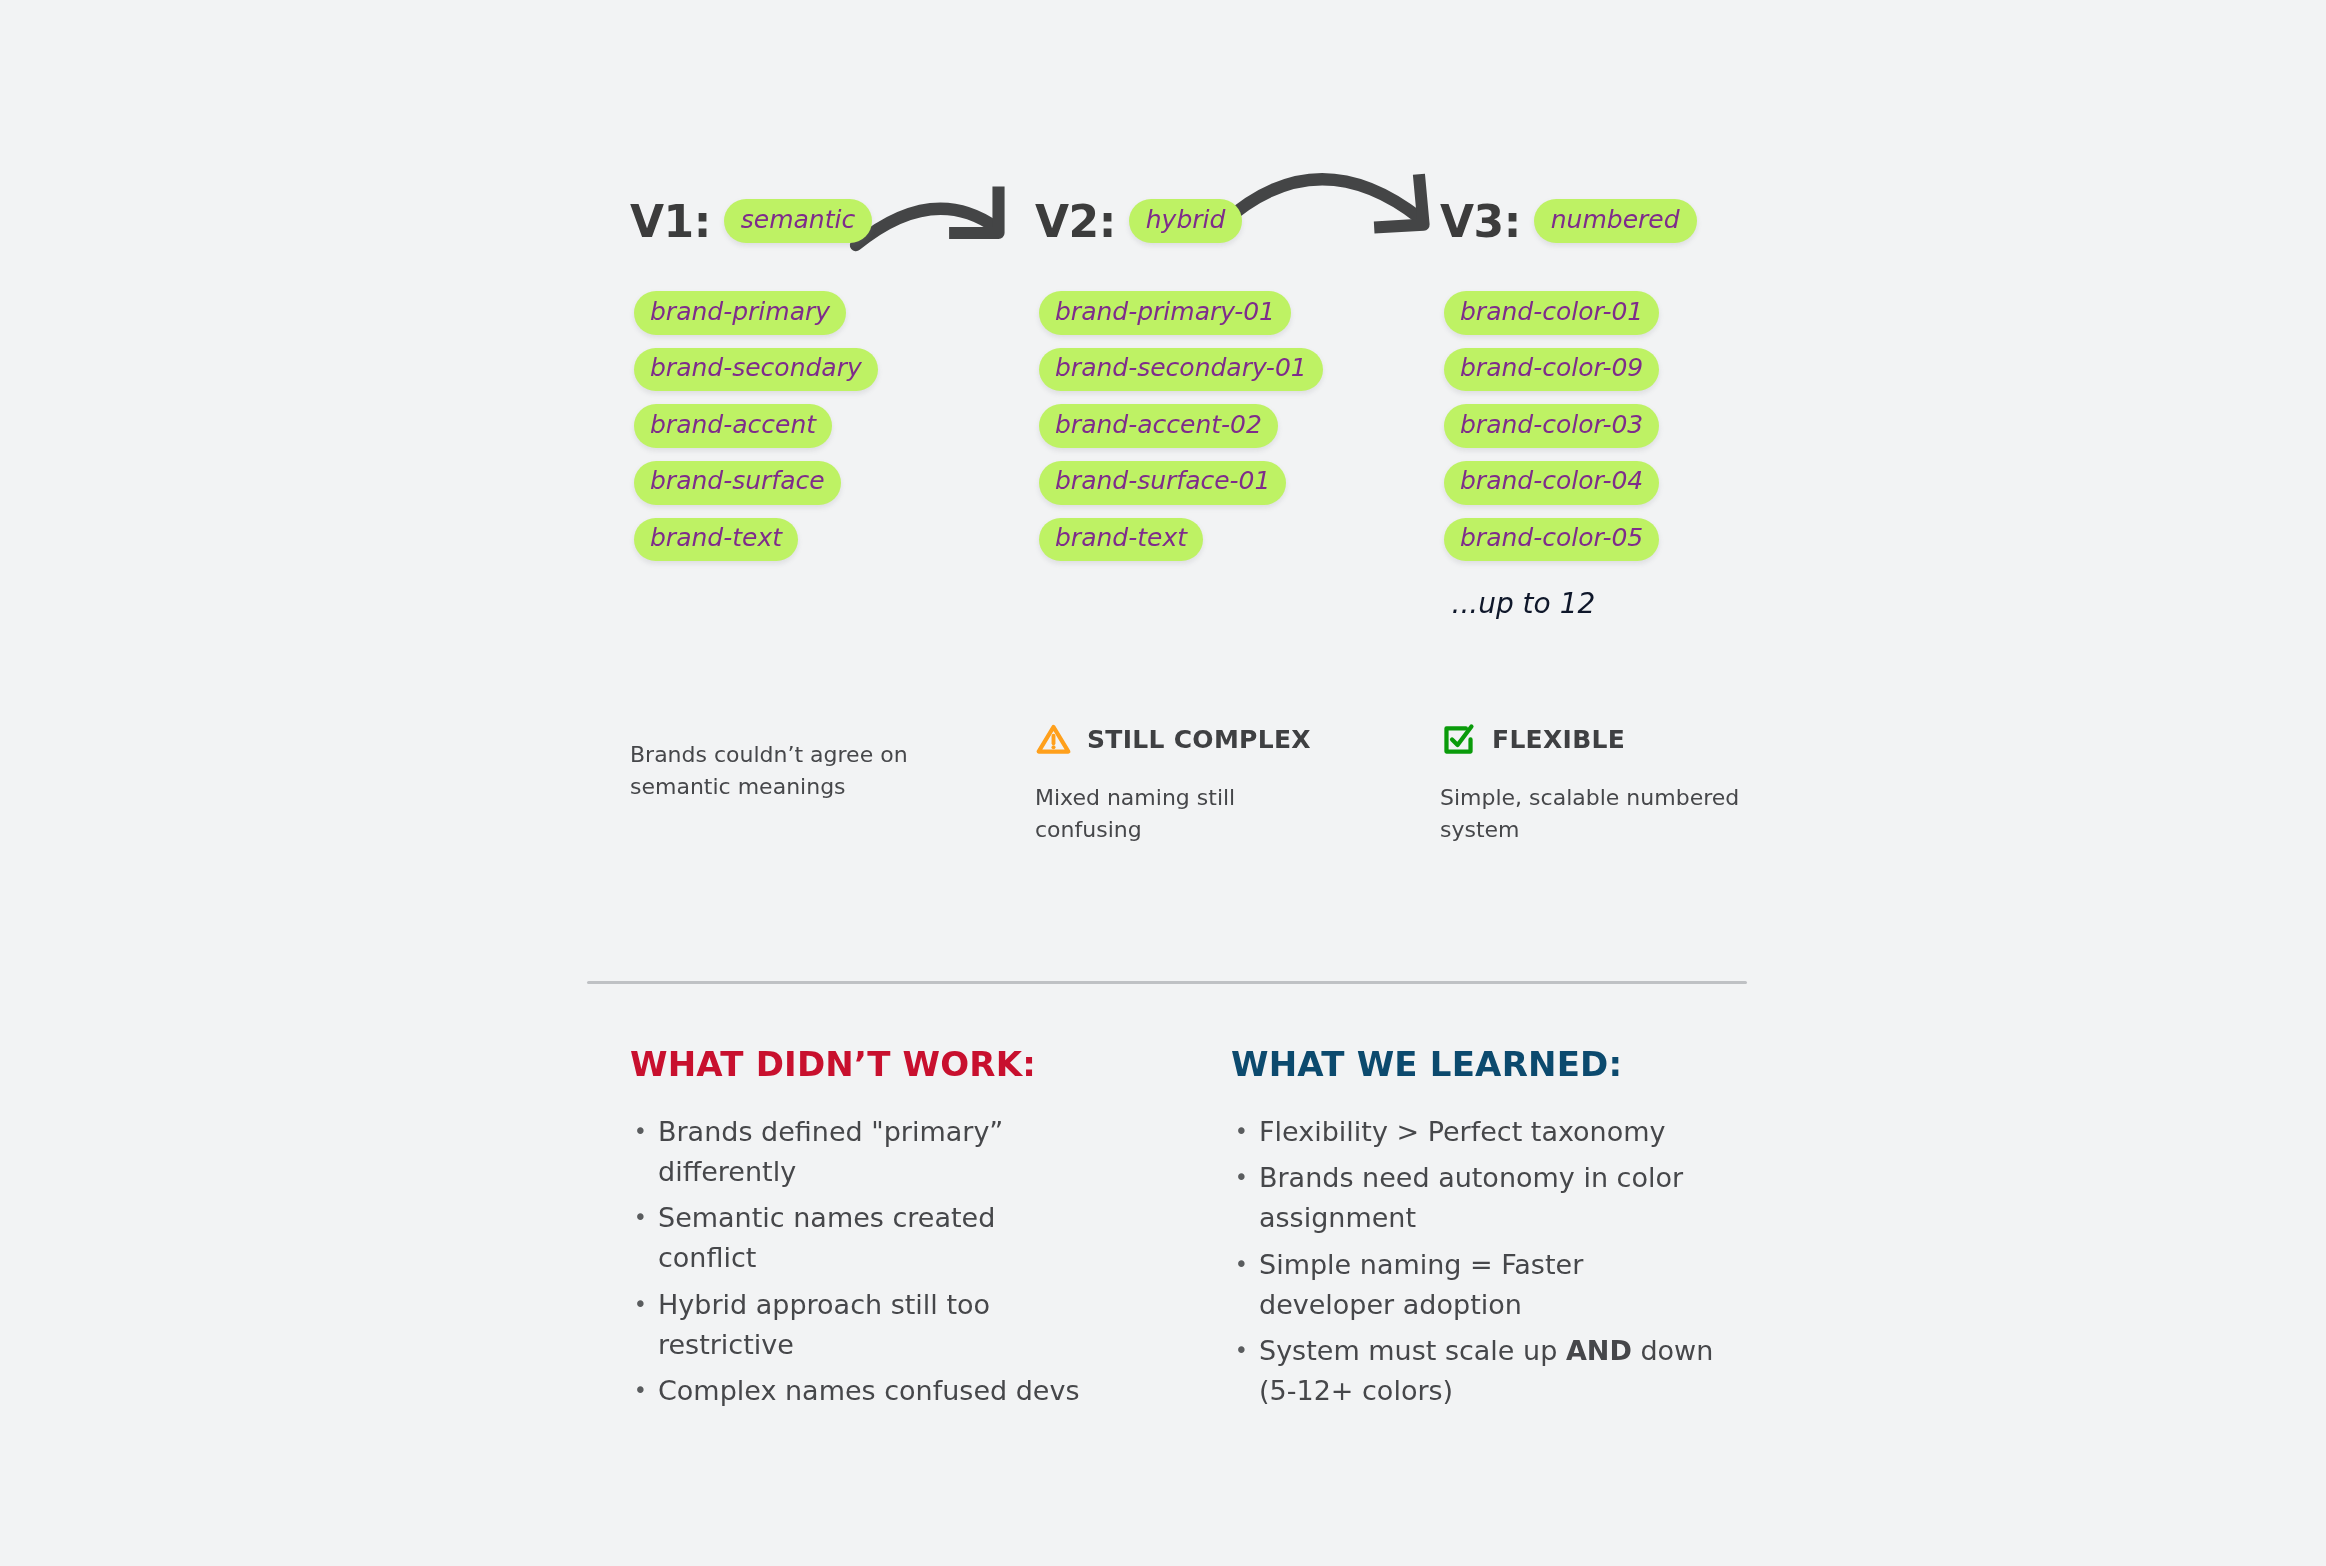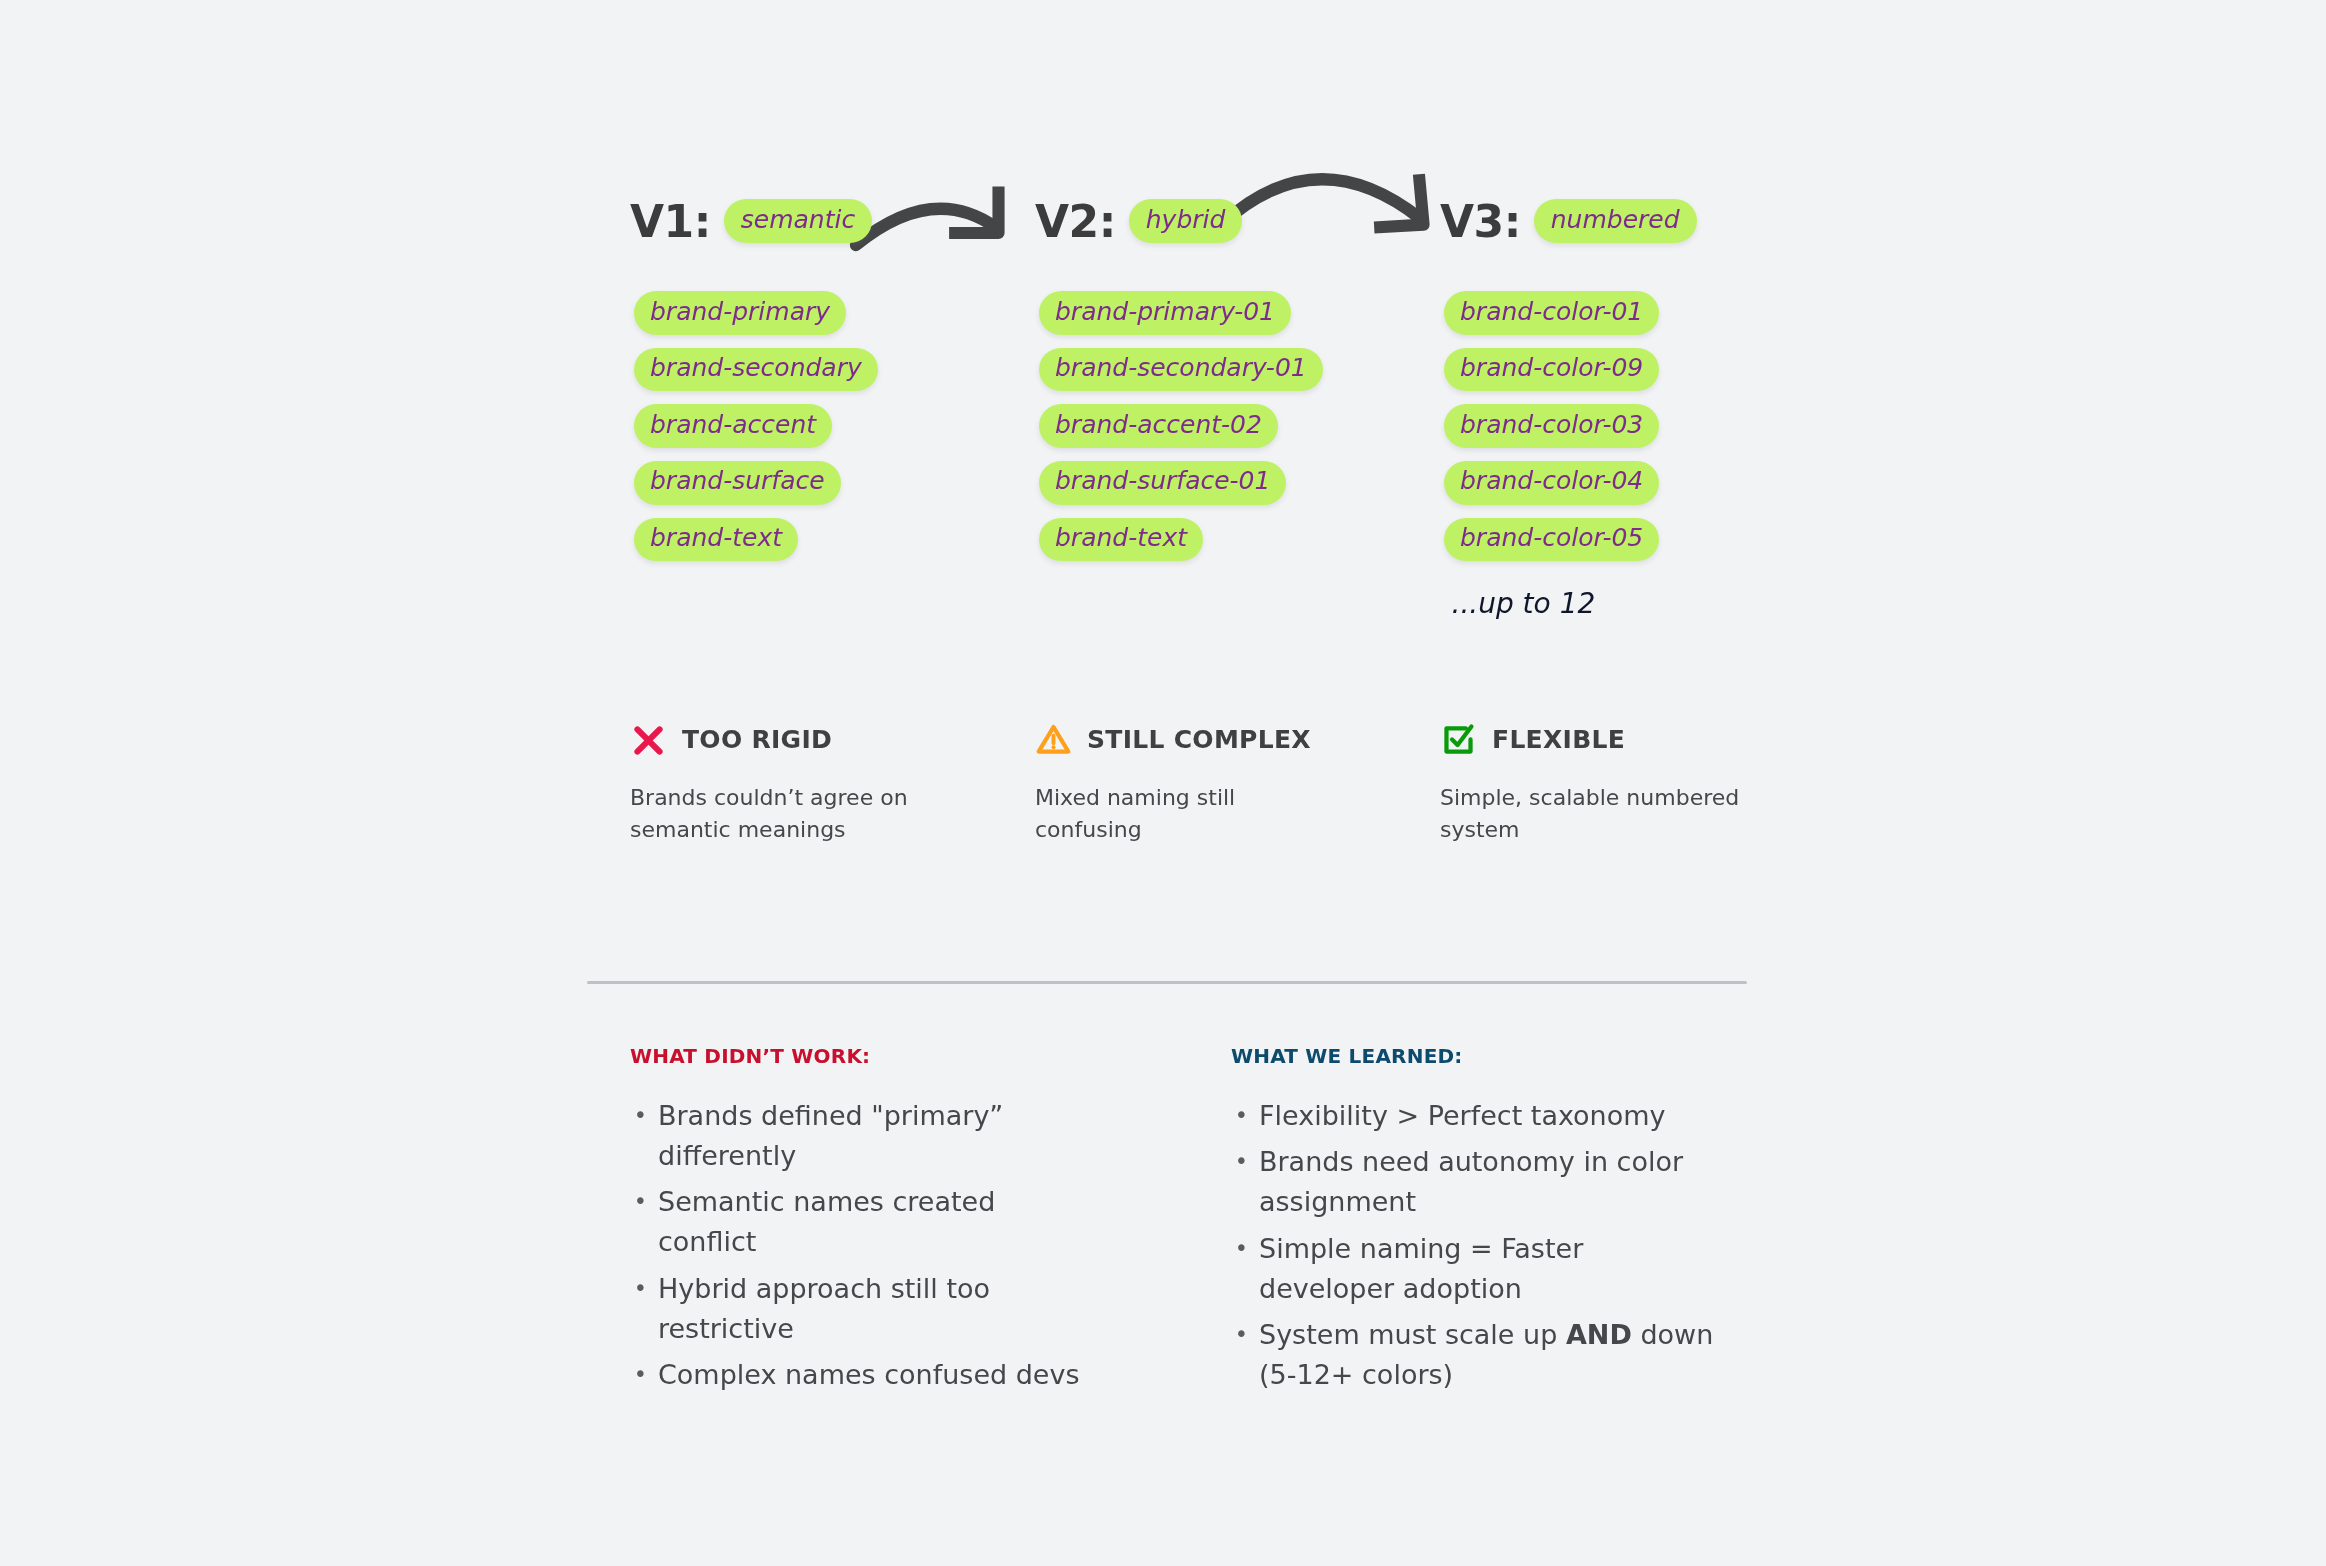--- a/index.html
+++ b/index.html
@@ -157,21 +157,21 @@
     width: 1147px;
   }
   .lcol {
     position: absolute;
     top: 0;
     width: 522px;
   }
   .lcol.left { left: 0px; }
   .lcol.right { left: 601px; }
   .lhead {
-    font-size: 20px;
+    font-size: 34px;
     font-weight: bold;
     letter-spacing: 0.2px;
     margin-bottom: 28px;
   }
   .lhead.neg { color: #c8102e; }
   .lhead.pos { color: #0c4a6e; }
   ul.blist {
     margin: 0;
     padding: 0;
     list-style: none;
@@ -254,29 +254,20 @@
         <span class="pill">brand-color-05</span>
         <span class="moretext">...up to 12</span>
       </div>
     </div>
 
   </div>
 
   <div class="verdicts">
 
     <div class="vdcol c1">
-      <div class="vdhead">
-        <svg class="vdicon" viewBox="0 0 40 40" xmlns="http://www.w3.org/2000/svg">
-          <g stroke="#e8174c" stroke-width="6.5" stroke-linecap="round">
-            <line x1="8" y1="9" x2="32" y2="33"></line>
-            <line x1="32" y1="9" x2="8" y2="33"></line>
-          </g>
-        </svg>
-        <span class="vdtitle">TOO RIGID</span>
-      </div>
       <div class="vdtext">Brands couldn’t agree on semantic meanings</div>
     </div>
 
     <div class="vdcol c2">
       <div class="vdhead">
         <svg class="vdicon" viewBox="0 0 40 40" xmlns="http://www.w3.org/2000/svg">
           <path d="M20 6.5 L36 33 L4 33 Z" fill="none" stroke="#ffa01c" stroke-width="4.6" stroke-linejoin="round"></path>
           <line x1="20" y1="16" x2="20" y2="24" stroke="#ffa01c" stroke-width="4.2" stroke-linecap="round"></line>
           <circle cx="20" cy="28.4" r="2.2" fill="#ffa01c"></circle>
         </svg>

